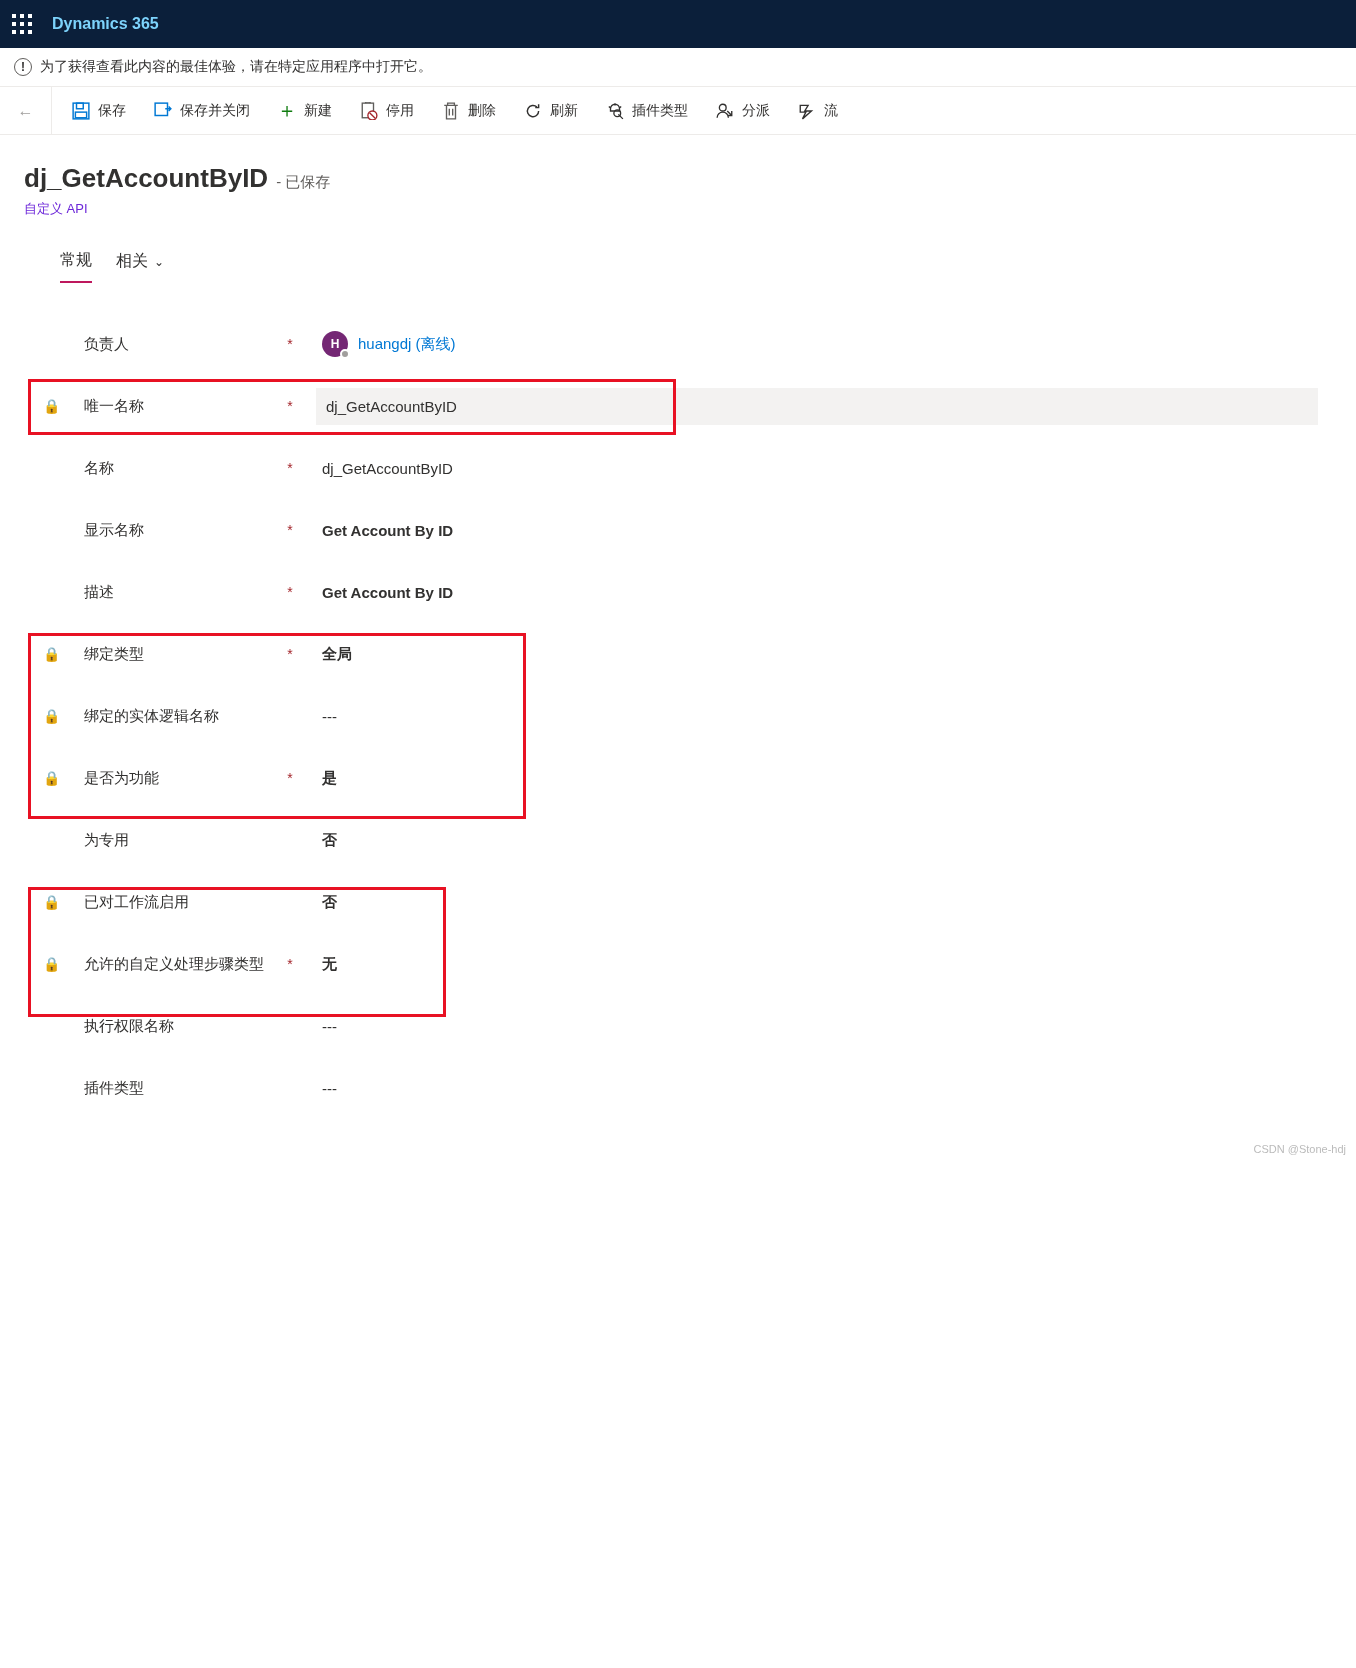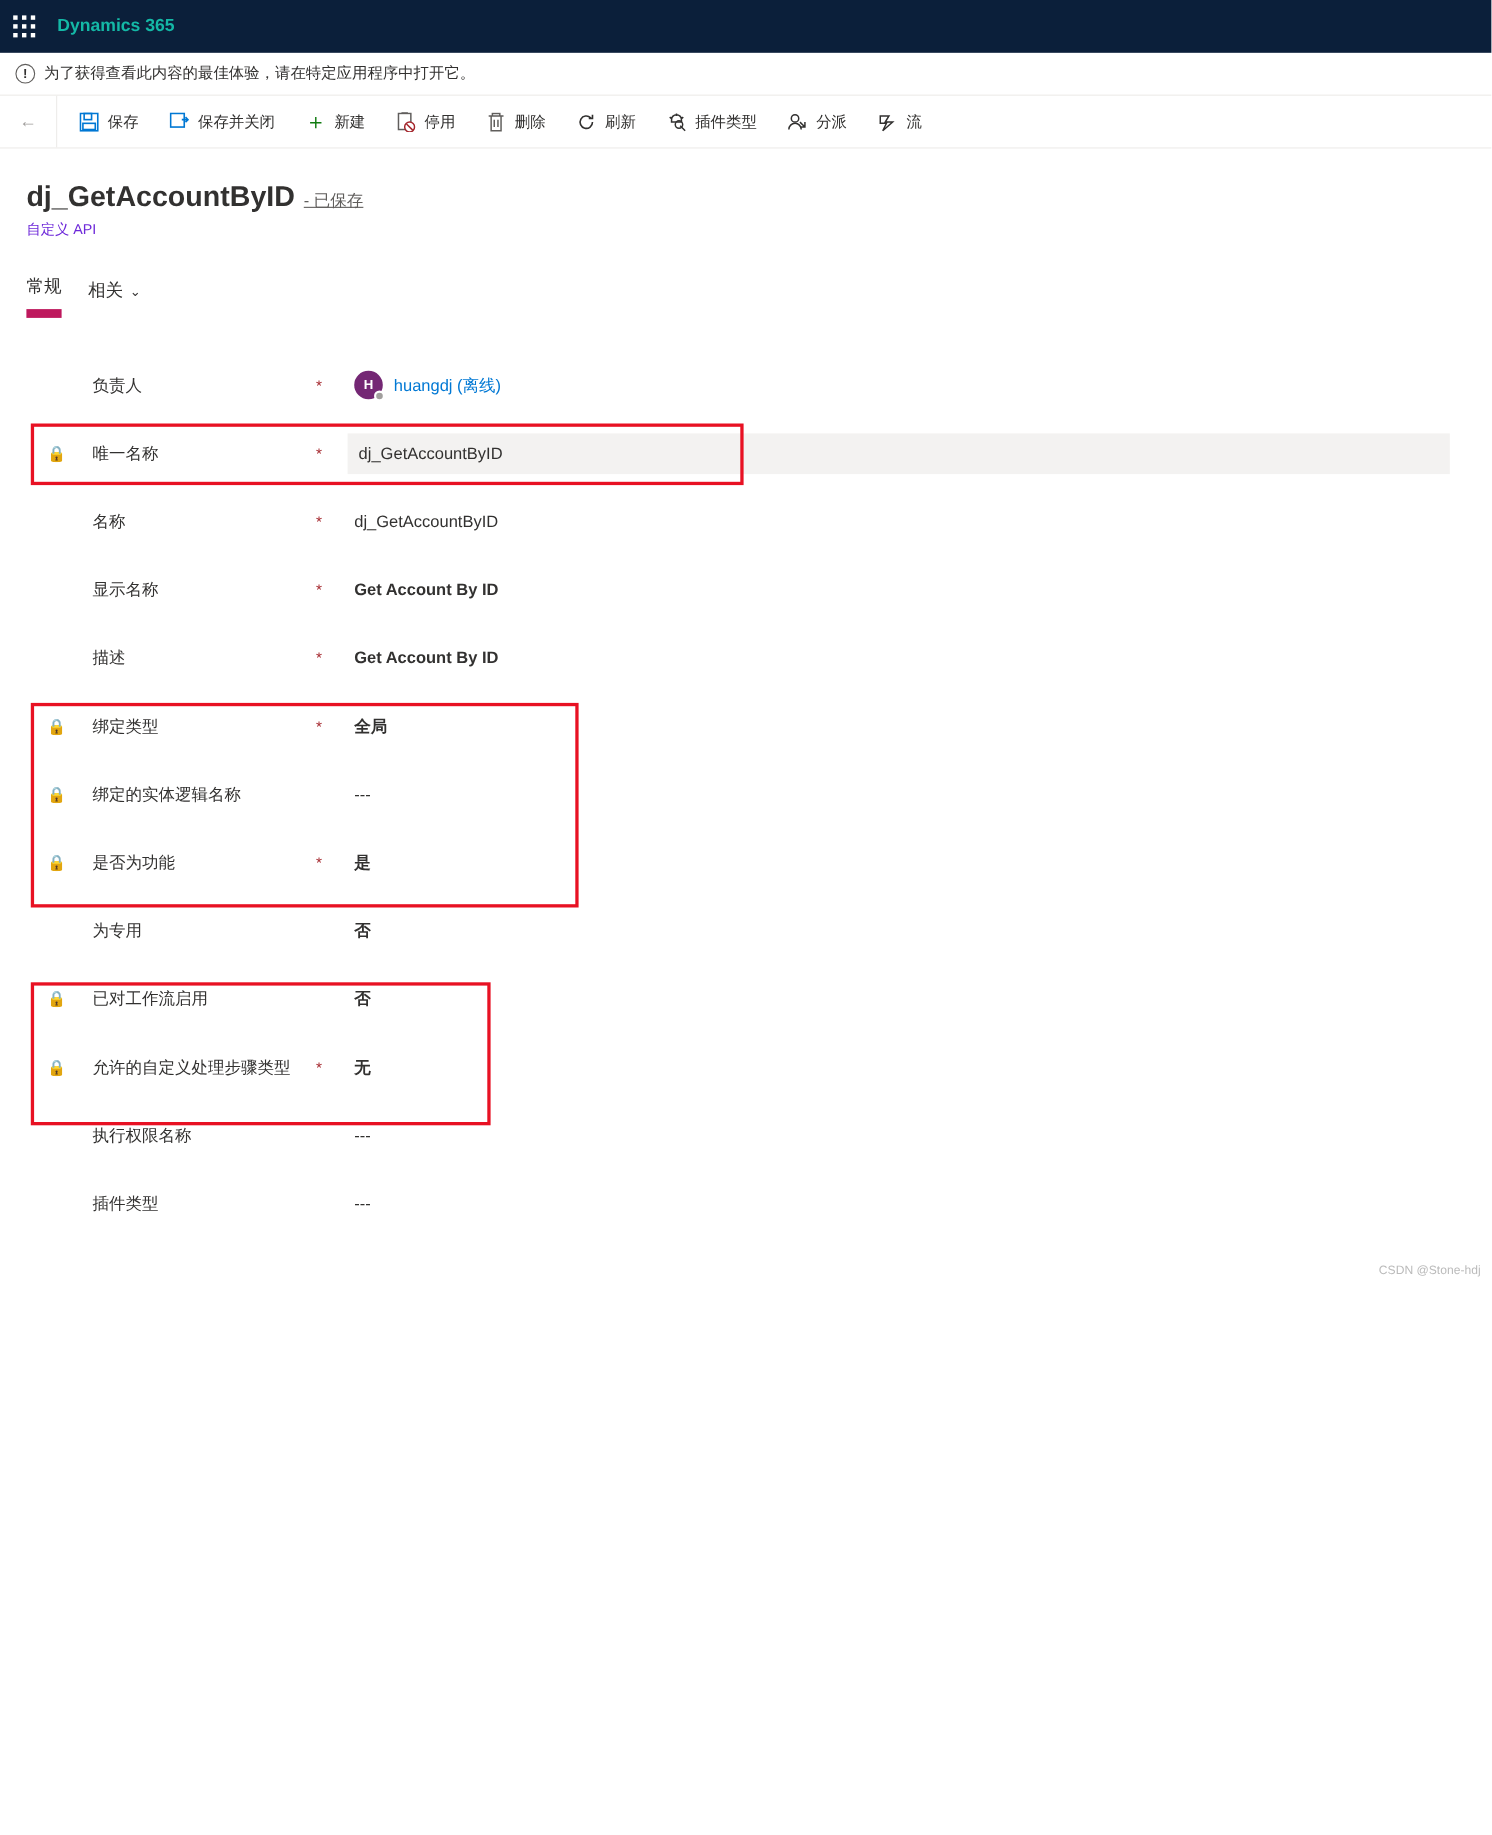--- a/index.html
+++ b/index.html
@@ -19,21 +19,21 @@
       gap: 20px;
     }
     .app-launcher {
       display: grid;
       grid-template-columns: repeat(3, 4px);
       grid-template-rows: repeat(3, 4px);
       gap: 4px;
       cursor: pointer;
     }
     .app-launcher span { background: #fff; width: 4px; height: 4px; }
-    .top-title { color: #14b8a6; font-size: 16px; font-weight: 600; }
+    .top-title { color: #7dd3fc; font-size: 16px; font-weight: 600; }
     .notice-bar {
       display: flex;
       align-items: center;
       gap: 8px;
       padding: 10px 14px;
       border-bottom: 1px solid #edebe9;
       font-size: 14px;
     }
     .info-icon {
       width: 18px; height: 18px; border: 1.5px solid #605e5c; border-radius: 50%;
@@ -53,25 +53,25 @@
       color: #a19f9d; font-size: 16px;
     }
     .tool-items { display: flex; align-items: center; gap: 28px; padding: 0 20px; height:100%; }
     .tbtn { display: flex; align-items: center; gap: 8px; cursor: pointer; font-size: 14px; color: #323130; }
     .tbtn .ic { width: 18px; height: 18px; display:inline-flex; align-items:center; justify-content:center; }
     .green { color: #107c10; }
     .blue { color: #0078d4; }
     .header-block { padding: 28px 24px 8px; }
     .title-row { display: flex; align-items: baseline; gap: 8px; }
     .main-title { font-size: 26px; font-weight: 600; }
-    .title-suffix { font-size: 15px; color: #605e5c; text-decoration: underline; }
+    .title-suffix { font-size: 15px; color: #605e5c; }
     .subtitle { font-size: 13px; color: #6d28d9; margin-top: 6px; }
     .tabs { display: flex; gap: 24px; padding: 24px 24px 0; }
     .tab { font-size: 16px; padding-bottom: 10px; cursor: pointer; display:flex; align-items:center; gap:6px; }
-    .tab.active { border-bottom: 8px solid #be185d; }
+    .tab.active { border-bottom: 2px solid #be185d; margin-left: 36px; }
     .chev { font-size: 12px; }
     .form { padding: 30px 24px 40px; }
     .row {
       display: grid;
       grid-template-columns: 28px 180px 16px 1fr;
       align-items: center;
       min-height: 62px;
       gap: 18px;
       padding: 4px 14px;
     }

